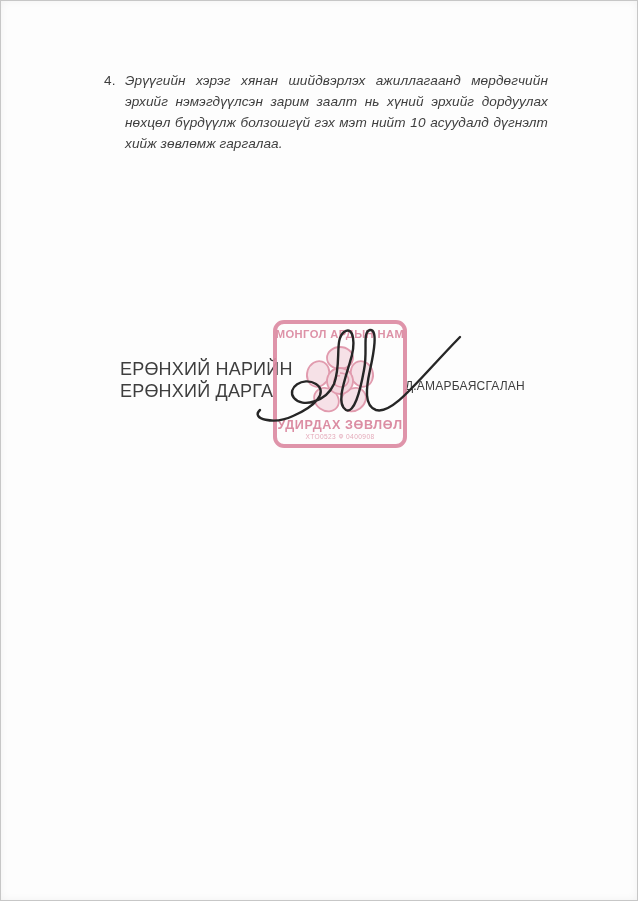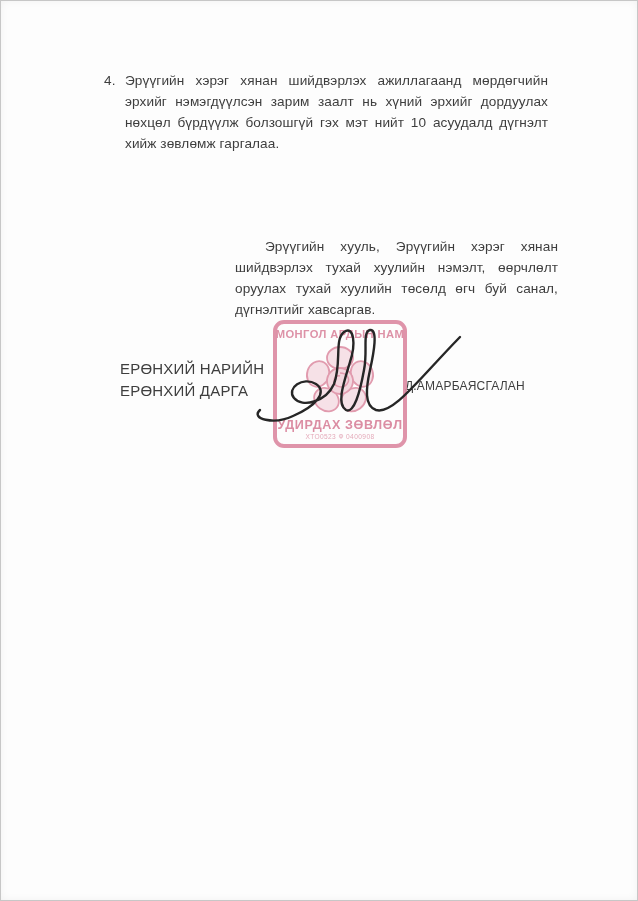--- a/index.html
+++ b/index.html
@@ -34,38 +34,39 @@
     width: 444px;
     display: flex;
   }
   .item-number {
     flex: 0 0 21px;
     text-align: left;
   }
   .item-body {
     flex: 1 1 auto;
     text-align: justify;
+    font-style: italic;
   }
   .para-2 {
     left: 85px;
     top: 149px;
     width: 463px;
     text-indent: 37px;
   }
   .para-3 {
     left: 235px;
     top: 236px;
     width: 323px;
     text-indent: 30px;
   }
   .sig-title {
     position: absolute;
     left: 120px;
     top: 358px;
-    font-size: 15px;
+    font-size: 18px;
     line-height: 22px;
     letter-spacing: 0.2px;
     white-space: nowrap;
   }
   .sig-name {
     position: absolute;
     left: 405px;
     top: 379px;
     font-size: 12px;
     letter-spacing: 0.2px;
@@ -93,21 +94,20 @@
 <body>
 
 <div class="scan-page">
 
   <div class="body-text numbered-item">
     <div class="item-number">4.</div>
     <div class="item-body">Эрүүгийн хэрэг хянан шийдвэрлэх ажиллагаанд мөрдөгчийн эрхийг нэмэгдүүлсэн зарим заалт нь хүний эрхийг дордуулах нөхцөл бүрдүүлж болзошгүй гэх мэт нийт 10 асуудалд дүгнэлт хийж зөвлөмж гаргалаа.</div>
   </div>
 
 
-  <div class="body-text para-3">Эрүүгийн хууль, Эрүүгийн хэрэг хянан шийдвэрлэх тухай хуулийн нэмэлт, өөрчлөлт оруулах тухай хуулийн төсөлд өгч буй санал, дүгнэлтийг хавсаргав.</div>
 
   <svg class="stamp" viewBox="0 0 138 132">
 
     <rect x="4" y="4" width="130" height="124" rx="9" fill="none" stroke="#dd8ca3" stroke-width="4"></rect>
 
     <text x="69" y="20" text-anchor="middle" font-family="Liberation Sans, sans-serif" font-size="11.2" font-weight="bold" letter-spacing="0.4" fill="#db89a0">МОНГОЛ АРДЫН НАМ</text>
 
     <g stroke="#df93a8" stroke-width="1.8" fill="#f6dfe6">
       <g transform="rotate(0 69 63)">
           <ellipse cx="69" cy="40" rx="13" ry="11"></ellipse>

